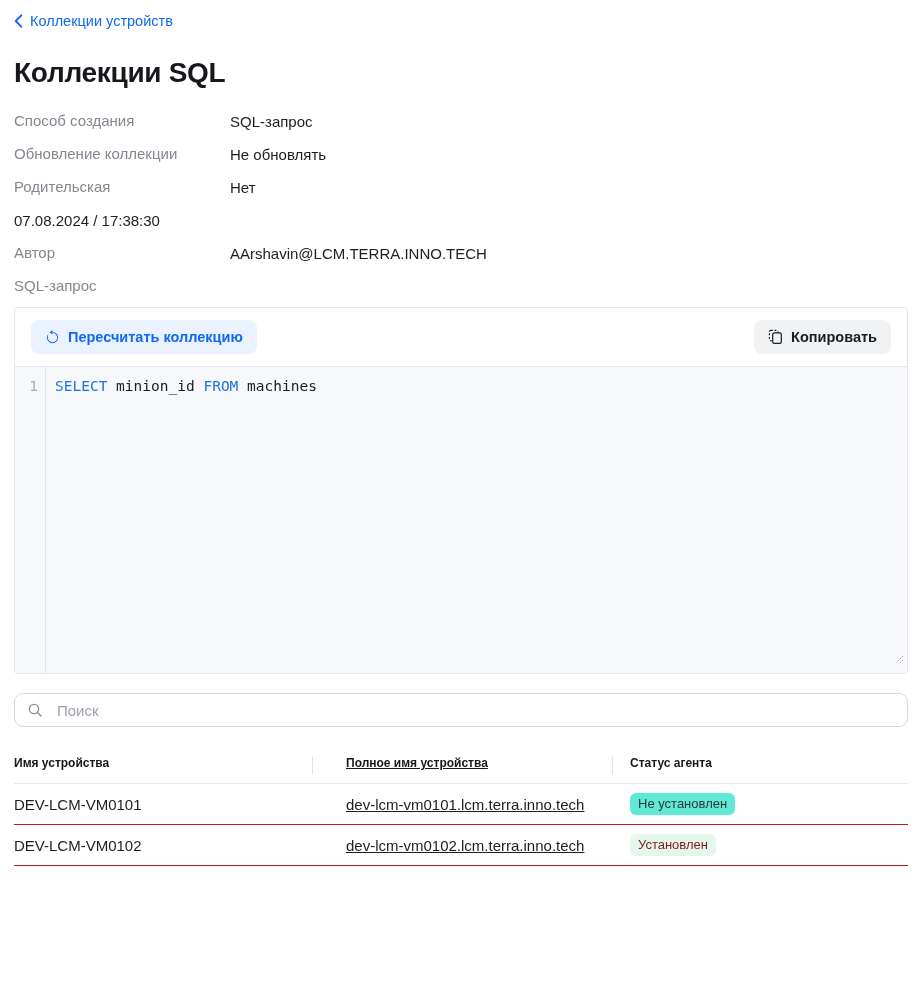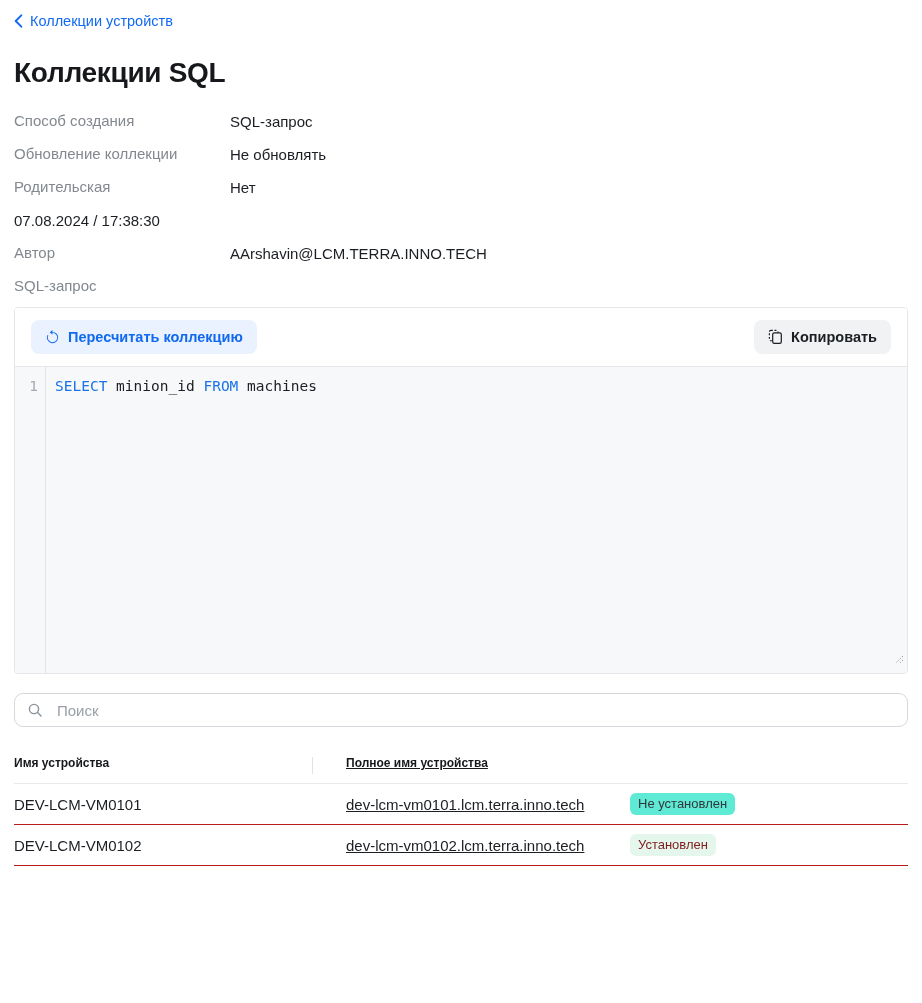--- a/index.html
+++ b/index.html
@@ -224,20 +224,21 @@
       </svg>
     </span>
     <input type="text" placeholder="Поиск" style="">
   </div>
 
   
   <div class="device-table">
     <div class="t-row t-head">
       <div class="t-cell-name">Имя устройства</div>
       <div class="t-cell-fqdn">Полное имя устройства</div>
+      <div class="t-cell-status">Статус агента</div>
     </div>
 
     <div class="t-row t-body-row">
       <div class="t-cell-name">DEV-LCM-VM0101</div>
       <div class="t-cell-fqdn">dev-lcm-vm0101.lcm.terra.inno.tech</div>
       <div class="t-cell-status">
         <span class="badge" data-variant="neutral">Не установлен</span>
       </div>
     </div>
 

